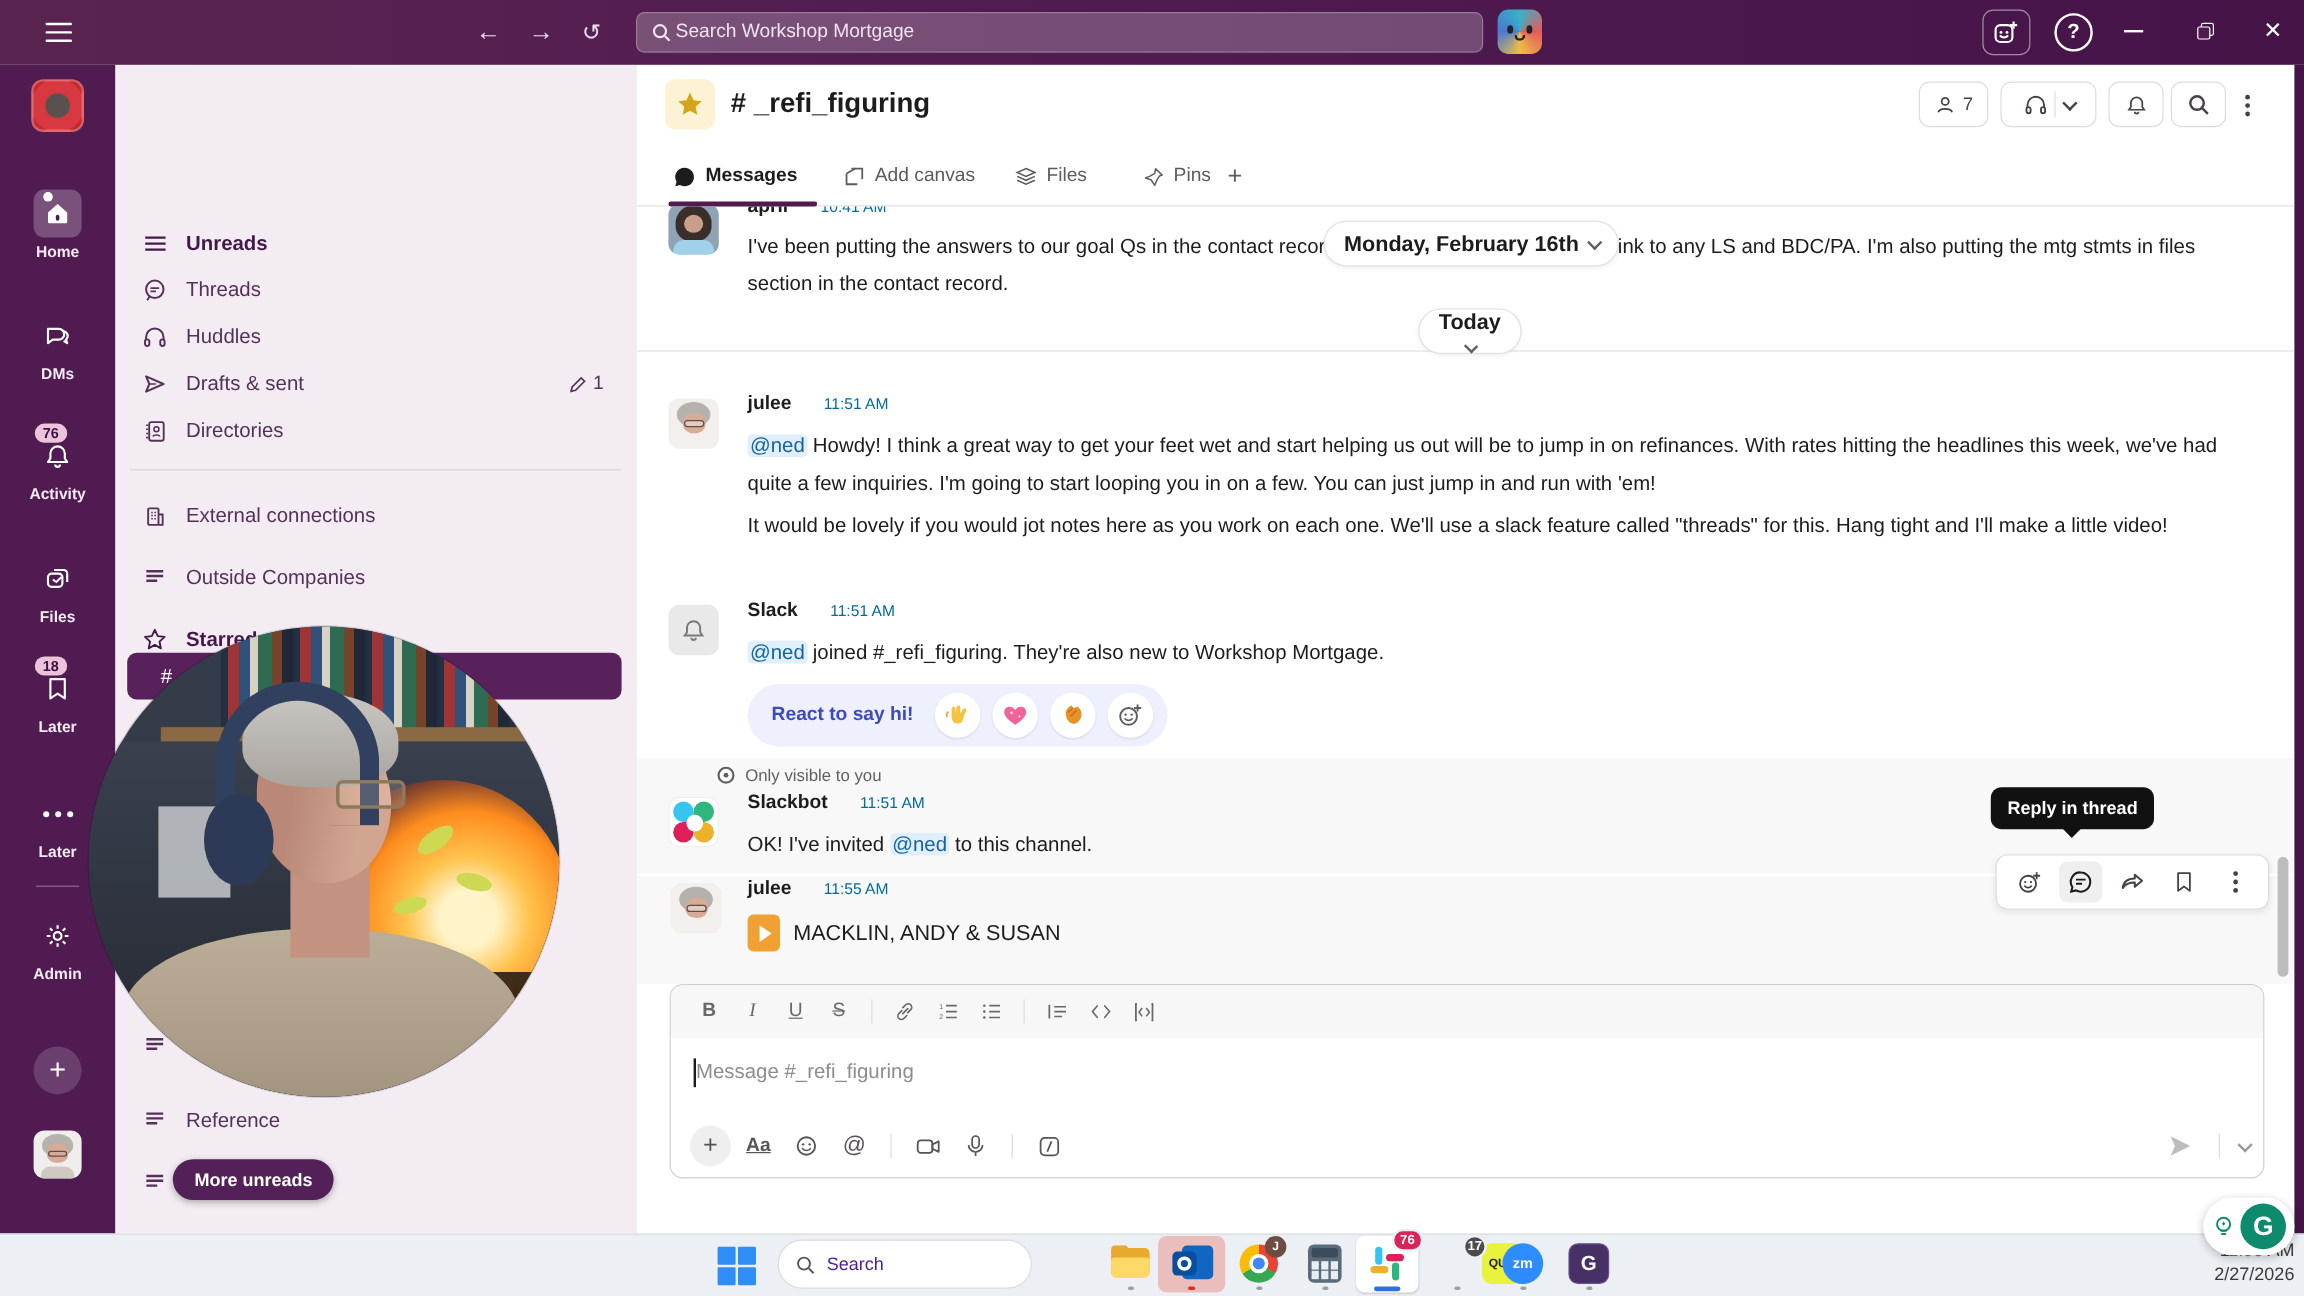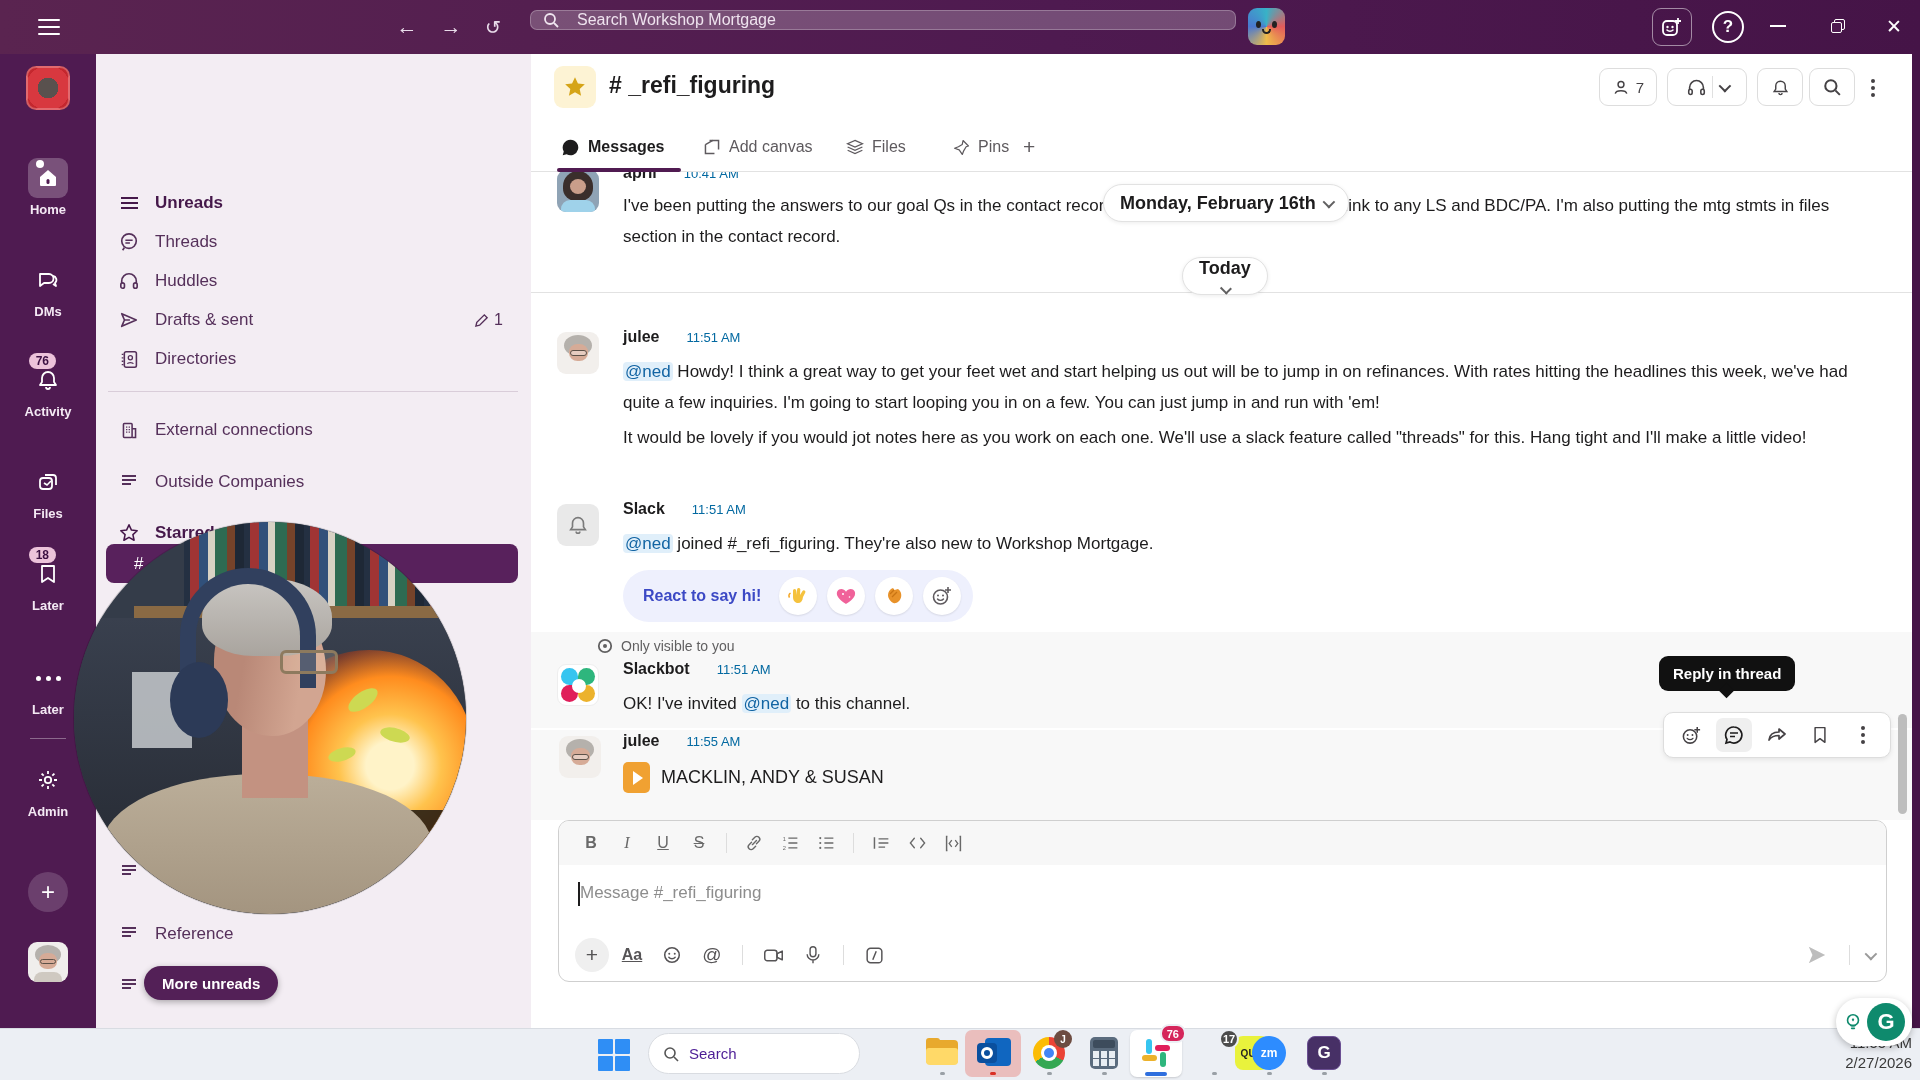--- a/index.html
+++ b/index.html
@@ -7,23 +7,23 @@
   body { font-family:"Liberation Sans","DejaVu Sans",sans-serif; }
   .screen { position:relative; width:1920px; height:1080px; background:#fff; overflow:hidden; }
 
   
   .titlebar { position:absolute; left:0; top:0; width:1920px; height:54px;
     background:linear-gradient(90deg,#5a2450,#4e1a50 55%,#451447); z-index:5; }
   .hamb { position:absolute; left:38px; top:19px; width:22px; height:16px; cursor:pointer;}
   .hamb div { height:2px; background:#fff; border-radius:2px; margin-bottom:5px;}
   .navbtn { position:absolute; top:12px; width:30px; height:30px; color:#e9dcea; font-size:21px;
     display:flex; align-items:center; justify-content:center; border-radius:6px;}
-  .tb-search { position:absolute; left:530px; top:10px; width:706px; height:20px;
+  .tb-search { position:absolute; left:530px; top:10px; width:706px; height:34px;
     background:rgba(255,255,255,.22); border:1px solid rgba(255,255,255,.25); border-radius:7px;
-    display:flex; align-items:center; padding:0 12px; gap:18px; }
+    display:flex; align-items:center; padding:0 12px; gap:4px; }
   .tb-search input { background:transparent; border:none; outline:none; color:#fff; font-size:16px; width:600px;}
   .tb-search input::placeholder { color:#efe3ef; }
   .tb-appicon { position:absolute; left:1248px; top:8px; width:37px; height:37px; border-radius:9px;
     background:conic-gradient(#38b2c7,#e45b5b,#eebc4a,#4a78d0,#38b2c7); overflow:hidden;}
   .tb-appicon .face { position:absolute; left:8px; top:13px; width:21px; height:14px;}
   .tb-appicon .face i{ position:absolute; width:5px; height:7px; background:#222; border-radius:50%; top:0;}
   .tb-appicon .face i.r{ right:0;} .tb-appicon .face i.l{ left:0;}
   .tb-appicon .face u{ position:absolute; left:6px; top:8px; width:9px; height:5px; border:2px solid #222; border-top:none; border-radius:0 0 8px 8px;}
   .winbtn { position:absolute; top:10px; height:32px; width:40px; display:flex; align-items:center; justify-content:center; color:#fff;}
   .emojiadd-btn { position:absolute; left:1652px; top:8px; width:40px; height:38px; border:1.5px solid rgba(255,255,255,.5);

